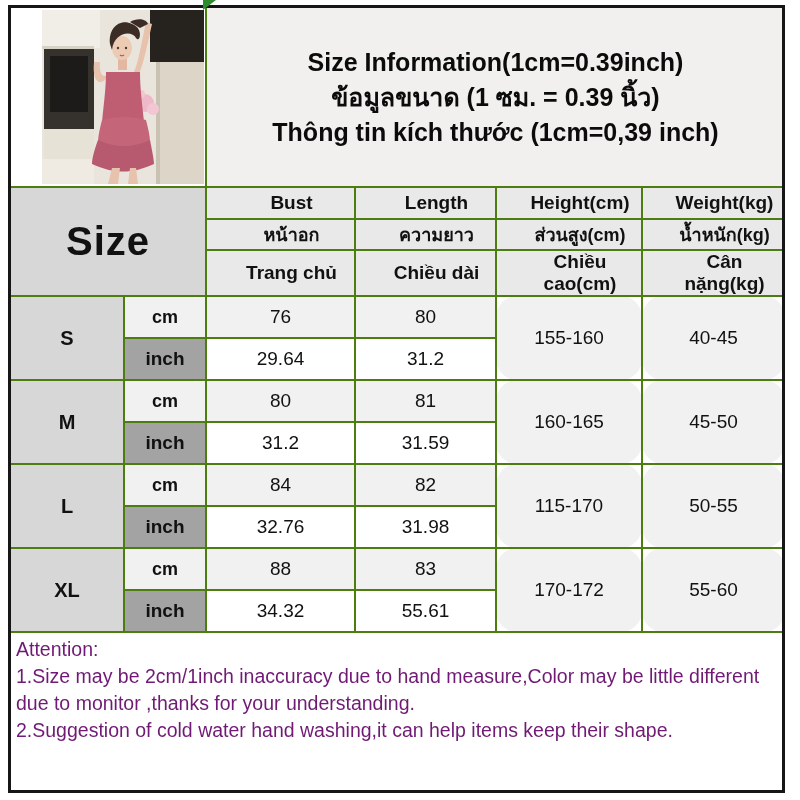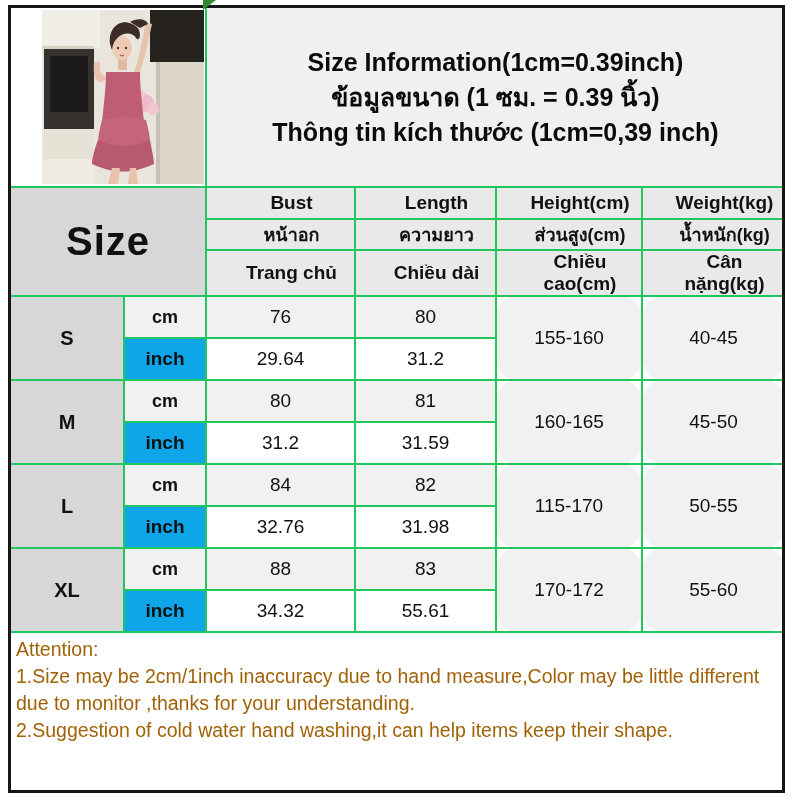--- a/index.html
+++ b/index.html
@@ -2,37 +2,37 @@
 <html><head>
 <meta charset="utf-8">
 <style>
   html,body{margin:0;padding:0;background:#fff;}
   body{width:800px;height:800px;position:relative;
        font-family:"Liberation Sans","DejaVu Sans",sans-serif;color:#111;}
   .sheet{position:absolute;left:8px;top:5px;width:771px;height:782px;
          border:3px solid #161616;background:#fff;overflow:hidden;}
   table.size-table{border-collapse:collapse;table-layout:fixed;
          width:775px;margin:-2px 0 0 -2px;}
-  td{border:2px solid #22c55e;text-align:center;vertical-align:middle;
+  td{border:2px solid #4d7c0f;text-align:center;vertical-align:middle;
      padding:0;overflow:hidden;}
   
   .photo-cell{background:#ffffff;}
   .title-cell{background:#f1f0ee;}
   .title-line{font-weight:bold;font-size:25px;line-height:35px;color:#0b0b0b;}
   .size-big{background:#d7d7d7;font-weight:bold;font-size:40px;letter-spacing:1px;}
   .hdr{background:#e9e9e9;font-weight:bold;font-size:19px;padding-left:22px;}
   .hdr-th{font-size:18px;}
   .size-label{background:#d7d7d7;font-weight:bold;font-size:20px;}
   .unit-cm{background:#f1f1f1;font-weight:bold;font-size:18px;}
-  .unit-inch{background:#0ea5e9;font-weight:bold;font-size:19px;}
+  .unit-inch{background:#a3a3a3;font-weight:bold;font-size:19px;}
   .val-cm{background:#f1f1f1;font-size:19px;}
   .val-inch{background:#ffffff;font-size:19px;}
   .range{background:#f1f1f1;font-size:19px;border-radius:21px;}
   
-  .attention{padding:3px 6px 0 5px;font-size:19.5px;line-height:27px;color:#a16207;}
+  .attention{padding:3px 6px 0 5px;font-size:19.5px;line-height:27px;color:#701a75;}
   .attention p{margin:0;}
   
   .green-marker{position:absolute;left:203px;top:0;width:13px;height:10px;
      background:#2f8b2f;clip-path:polygon(0 0,100% 0,0 100%);z-index:5;}
   
   .photo-wrap{width:100%;height:178px;display:flex;justify-content:flex-end;
       align-items:center;background:#fff;}
   .photo-wrap svg{display:block;margin-right:1px;}
 </style>
 </head>

